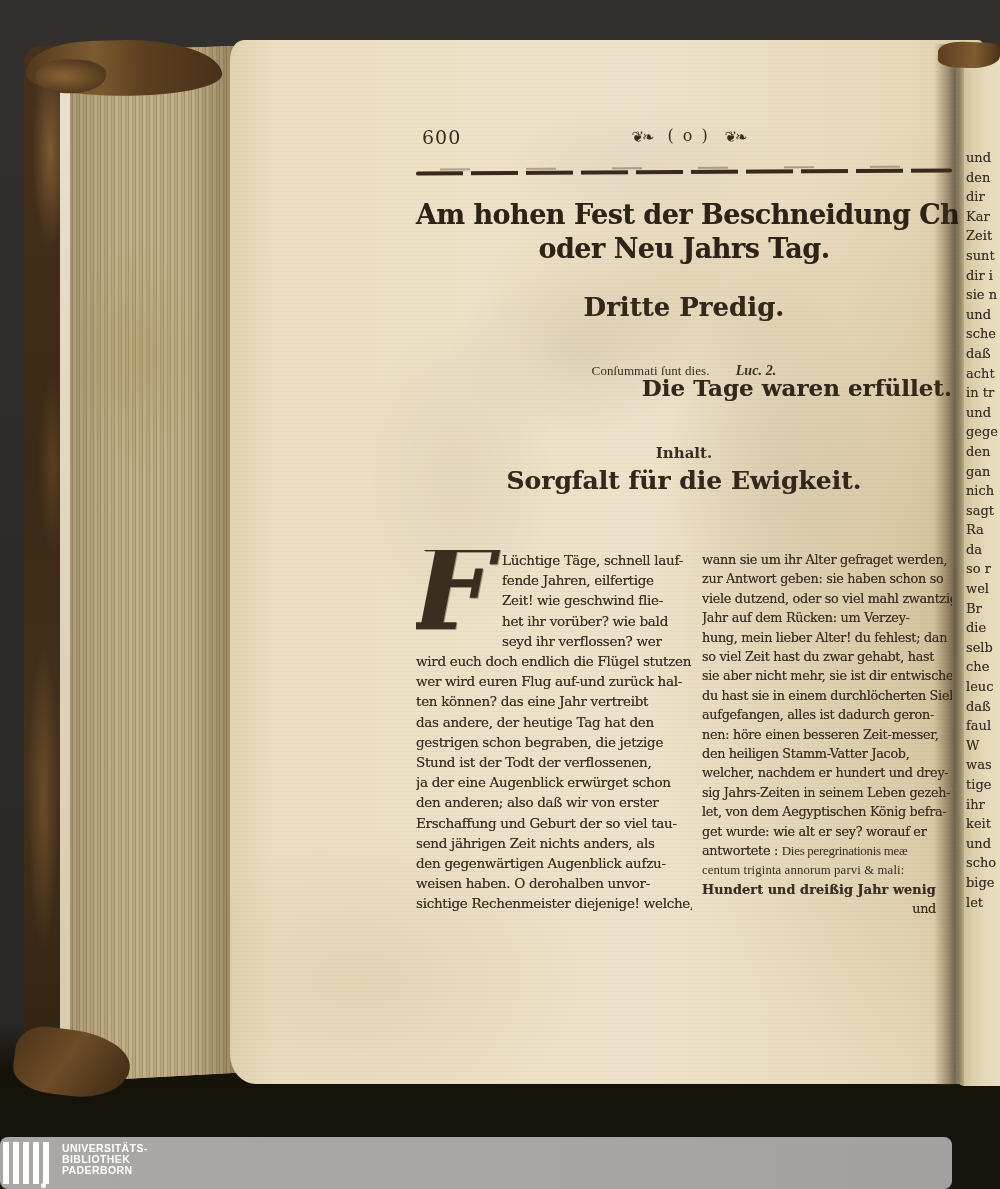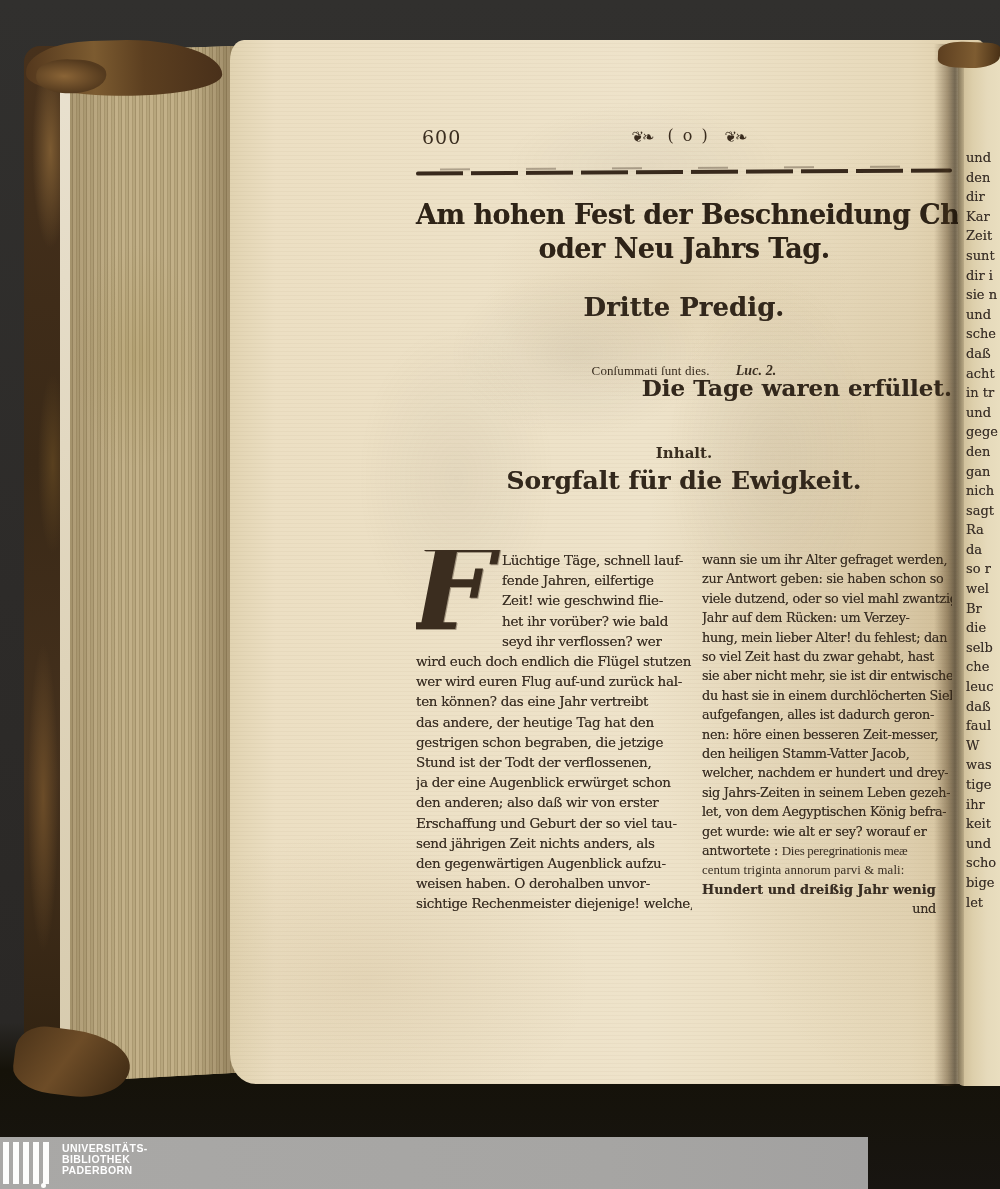--- a/index.html
+++ b/index.html
@@ -130,22 +130,23 @@
     font-size:116px;line-height:104px;font-style:italic;font-weight:bold;
     color:#3b2d1f;text-shadow:1px 1px 0 rgba(59,45,31,.4);
   }
   .indent-lines{margin-left:86px;}
   .antiqua{font-family:"Liberation Serif",serif;letter-spacing:.1px;text-shadow:none;font-size:13px;}
   .mixed .latin-part{font-family:"Liberation Serif",serif;text-shadow:none;font-size:13px;}
   .emphasis{font-weight:bold;font-size:14.2px;letter-spacing:.1px;}
   .catchword{text-align:right;padding-right:16px;}
   
   .footer{
-    position:absolute;left:0;top:1137px;width:868px;height:52px;z-index:10;
+    position:absolute;left:0;top:1137px;width:952px;height:52px;z-index:10;
     background:linear-gradient(90deg,#a9a8a6,#a6a5a3 70%,#a2a1a0);
+    border-radius:8px;
   }
   .logo-bars{position:absolute;left:3px;top:5px;display:flex;gap:4px;}
   .bar{width:6px;height:42px;background:#fdfdfc;}
   .logo-dot{position:absolute;left:41px;top:46px;width:5px;height:5px;border-radius:50%;background:#fdfdfc;}
   .logo-text{position:absolute;left:62px;top:6px;font-family:"Liberation Sans",sans-serif;}
   .logo-line{font-size:10.5px;line-height:11px;font-weight:bold;letter-spacing:.4px;color:#ffffff;}
 </style>
 </head>
 <body>
 

